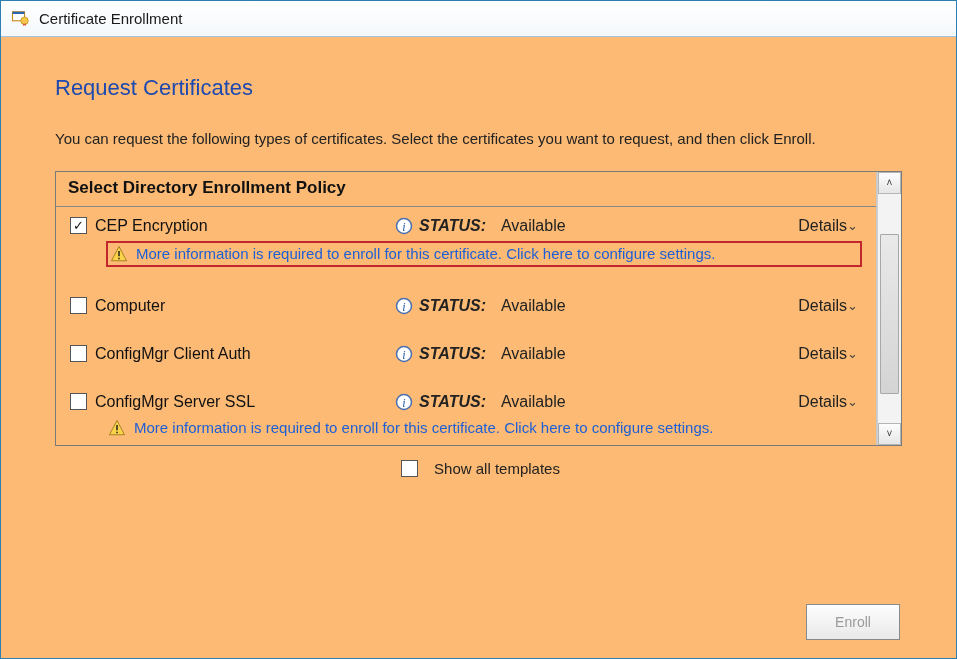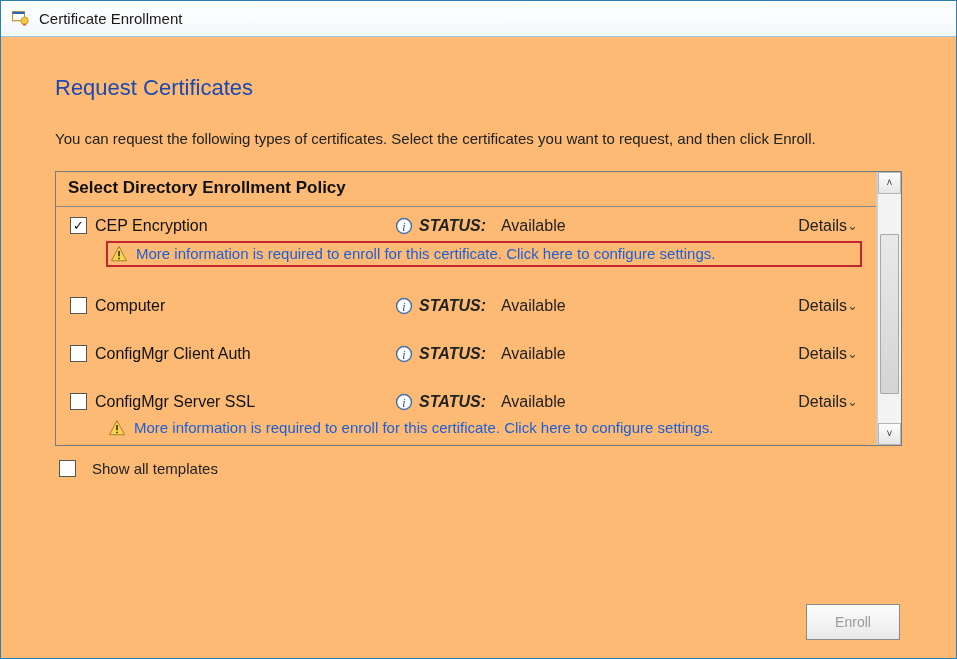--- a/index.html
+++ b/index.html
@@ -161,20 +161,21 @@
     top: 40px; height: 160px;
     background: linear-gradient(#e9e9e9,#d4d4d4);
     border:1px solid #a8a8a8;
     border-radius:1px;
     cursor:pointer;
   }
   .below-box {
     display:flex;align-items:center;gap:8px;
     margin-top: 14px;
     margin-left: 4px;
+    justify-content: center;
   }
   .footer {
     margin-top: auto;
     display:flex;justify-content:flex-end;gap:10px;
     padding-top: 16px;
     padding-right: 2px;
   }
   .btn {
     min-width: 94px;
     height: 36px;

